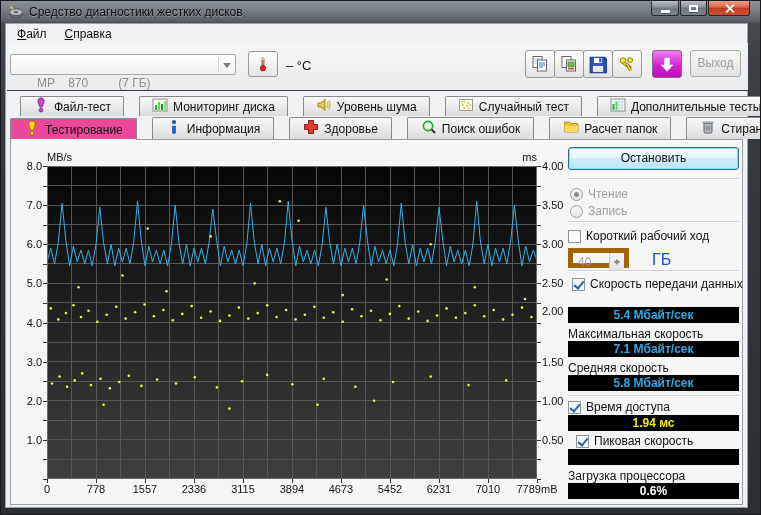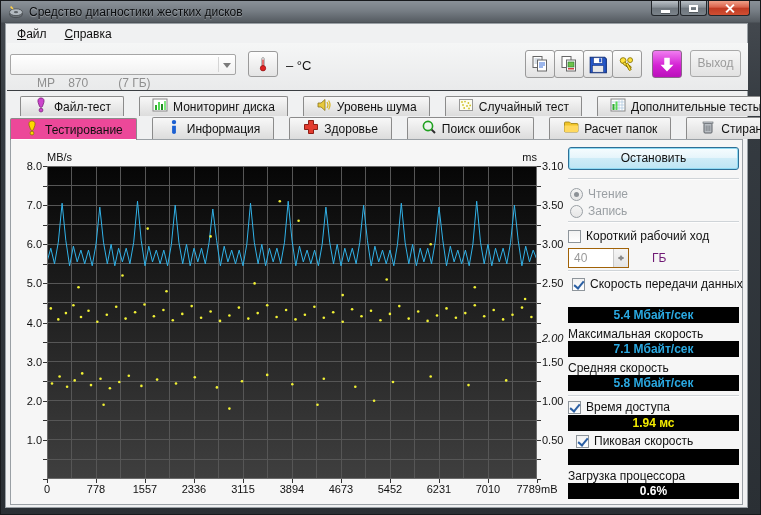--- a/index.html
+++ b/index.html
@@ -74,26 +74,26 @@
     background:linear-gradient(#f6fcfe,#e7f5fb 45%,#cfecf7 50%,#bde5f4); box-shadow:inset 0 0 0 1px #8fd9f2;
     font-size:12px; color:#111; text-align:center; line-height:21px; }
   .sep { position:absolute; left:566px; width:171px; height:2px; border-top:1px solid #cfd4d8; border-bottom:1px solid #fdfdfd; }
   .ctl { position:absolute; display:flex; align-items:center; gap:5px; font-size:12px; color:#111; white-space:nowrap; }
   .ctl.disabled { color:#9a9fa3; }
   .rad { width:13px; height:13px; border:1px solid #9aa0a5; border-radius:50%; background:linear-gradient(#f4f4f4,#e6e6e6); position:relative; flex:0 0 auto; }
   .rad.sel::after { content:""; position:absolute; left:3px; top:3px; width:5px; height:5px; border-radius:50%; background:#8c9196; }
   .cb { width:13px; height:13px; border:1px solid #8e959b; background:linear-gradient(#f2f2f2,#ffffff); position:relative; flex:0 0 auto; }
   .cb.checked::after { content:""; position:absolute; left:3px; top:0px; width:4px; height:8px;
     border-right:2px solid #2b5fa3; border-bottom:2px solid #2b5fa3; transform:rotate(40deg); }
-  #capacity-spinner { position:absolute; left:566px; top:246px; width:61px; height:20px; background:#fff; border:1px solid #a16207;
+  #capacity-spinner { position:absolute; left:566px; top:246px; width:61px; height:20px; background:#fff; border:5px solid #a16207;
     font-size:12px; color:#9a9a9a; line-height:18px; padding-left:5px; }
   #spin-arrows { position:absolute; right:0; top:0; width:15px; height:18px; border-left:1px solid #c9c9c9; background:linear-gradient(#f5f5f5,#e4e4e4); }
   #spin-arrows::before { content:""; position:absolute; left:4px; top:3px; border:3px solid transparent; border-bottom:4px solid #8a8a8a; }
   #spin-arrows::after  { content:""; position:absolute; left:4px; bottom:3px; border:3px solid transparent; border-top:4px solid #8a8a8a; }
-  #gb-label { position:absolute; left:650px; top:249px; font-size:12px; color:#701a75; }
+  #gb-label { position:absolute; left:650px; top:249px; font-size:16px; color:#1d4ed8; }
   .plabel { position:absolute; left:566px; font-size:12px; color:#111; white-space:nowrap; }
   .vbox { position:absolute; left:566px; width:171px; height:16px; background:#000; text-align:center;
     font-size:12px; font-weight:bold; line-height:16px; }
   .vbox.cyan { color:#2aa8e0; } .vbox.yellow { color:#f2ea00; } .vbox.white { color:#fff; }
 </style>
 </head>
 <body>
 
 <div id="win">
   <div id="titlebar">
@@ -426,25 +426,25 @@
             <rect x="0.5" y="0.5" width="489" height="312" fill="none" stroke="#6a6a6a" stroke-width="1"></rect>
           </svg>
           <div class="axlabel l" style="top: 158px;">8.0</div>
           <div class="axlabel l" style="top: 197.125px;">7.0</div>
           <div class="axlabel l" style="top: 236.25px;">6.0</div>
           <div class="axlabel l" style="top: 275.375px;">5.0</div>
           <div class="axlabel l" style="top: 314.5px;">4.0</div>
           <div class="axlabel l" style="top: 353.625px;">3.0</div>
           <div class="axlabel l" style="top: 392.75px;">2.0</div>
           <div class="axlabel l" style="top: 431.875px;">1.0</div>
-          <div class="axlabel r" style="top: 158px;">3.10</div>
+          <div class="axlabel r" style="top: 158px;">4.00</div>
           <div class="axlabel r" style="top: 197.125px;">3.50</div>
           <div class="axlabel r" style="top: 236.25px;">3.00</div>
           <div class="axlabel r" style="top: 275.375px;">2.50</div>
-          <div class="axlabel r" style="top: 330px; font-style: italic;">2.00</div>
+          <div class="axlabel r" style="top: 303px;">2.00</div>
           <div class="axlabel r" style="top: 353.625px;">1.50</div>
           <div class="axlabel r" style="top: 392.75px;">1.00</div>
           <div class="axlabel r" style="top: 431.875px;">0.50</div>
           <div class="axlabel x" style="left: 19px;">0</div>
           <div class="axlabel x" style="left: 68px;">778</div>
           <div class="axlabel x" style="left: 117px;">1557</div>
           <div class="axlabel x" style="left: 166px;">2336</div>
           <div class="axlabel x" style="left: 215px;">3115</div>
           <div class="axlabel x" style="left: 264px;">3894</div>
           <div class="axlabel x" style="left: 313px;">4673</div>

